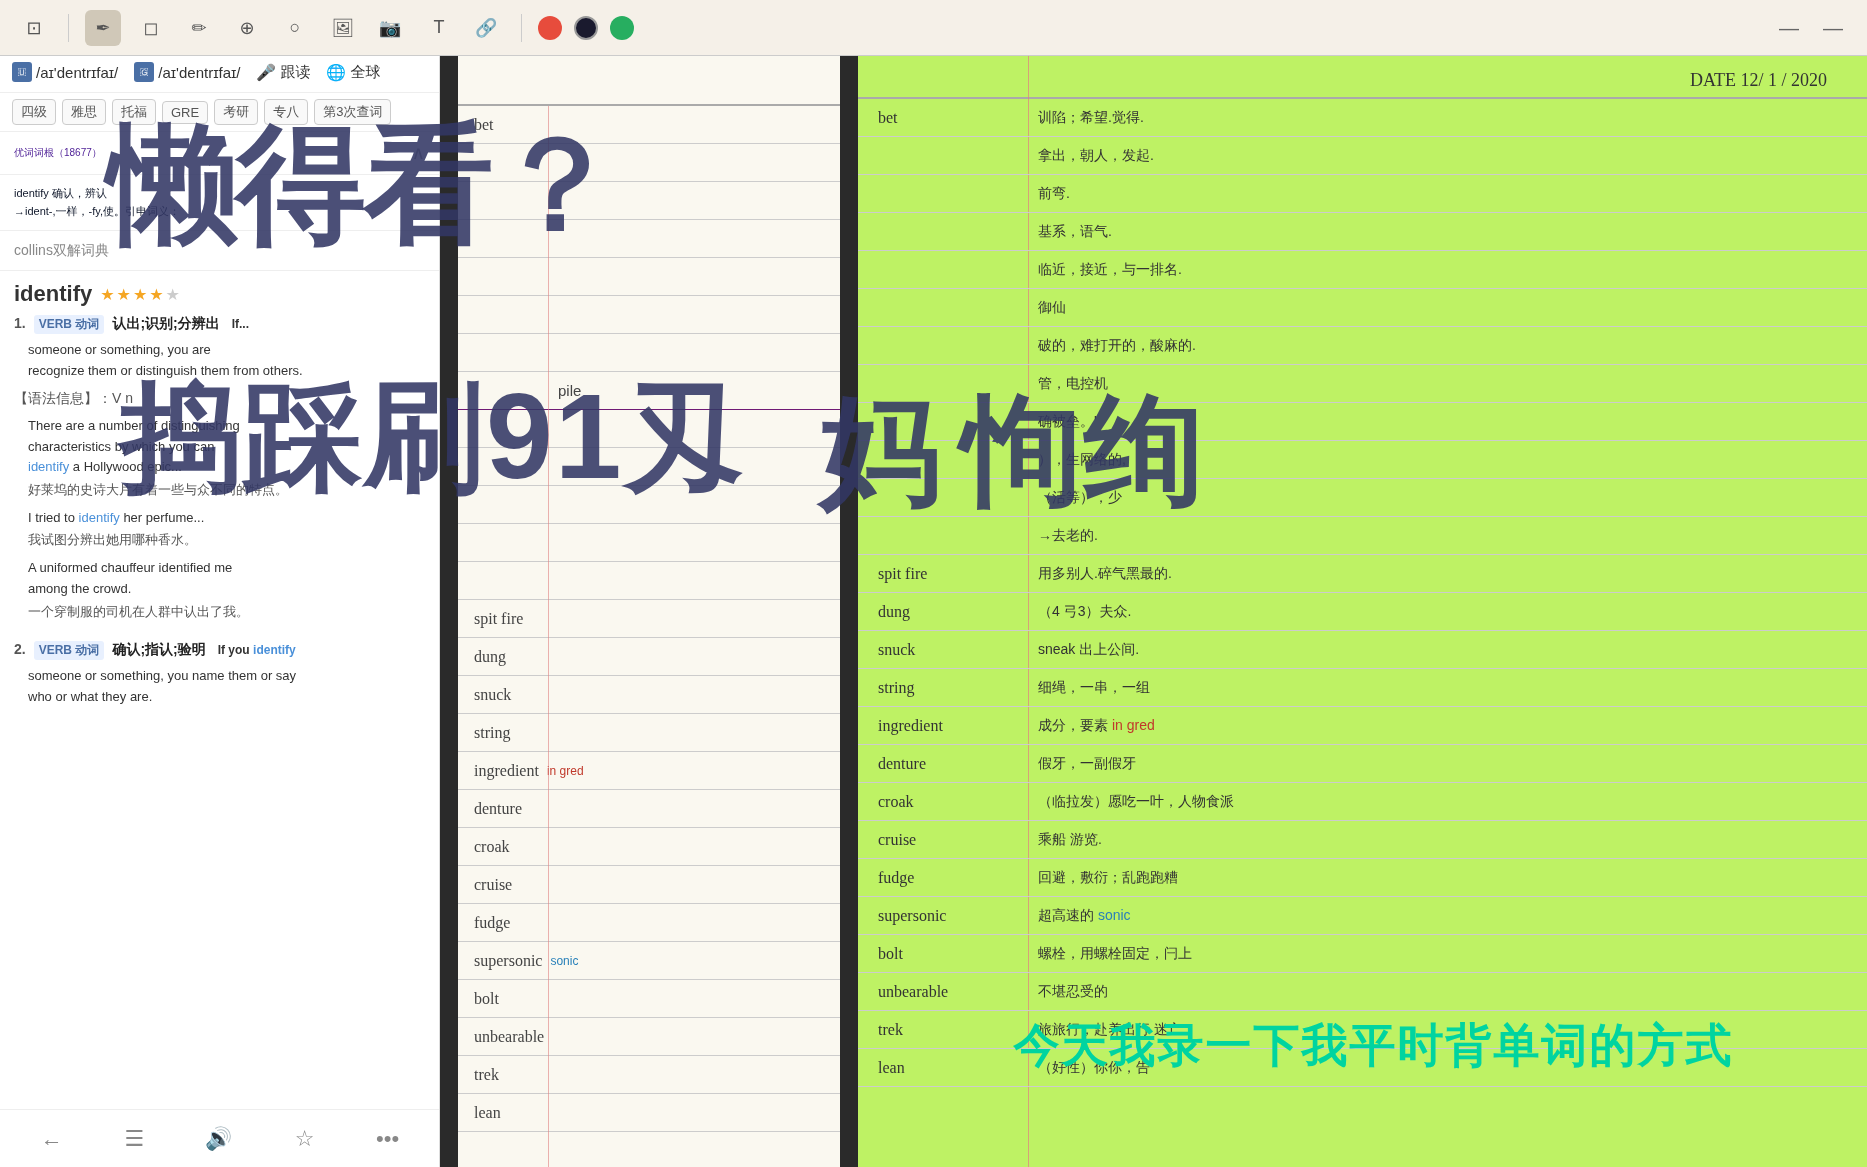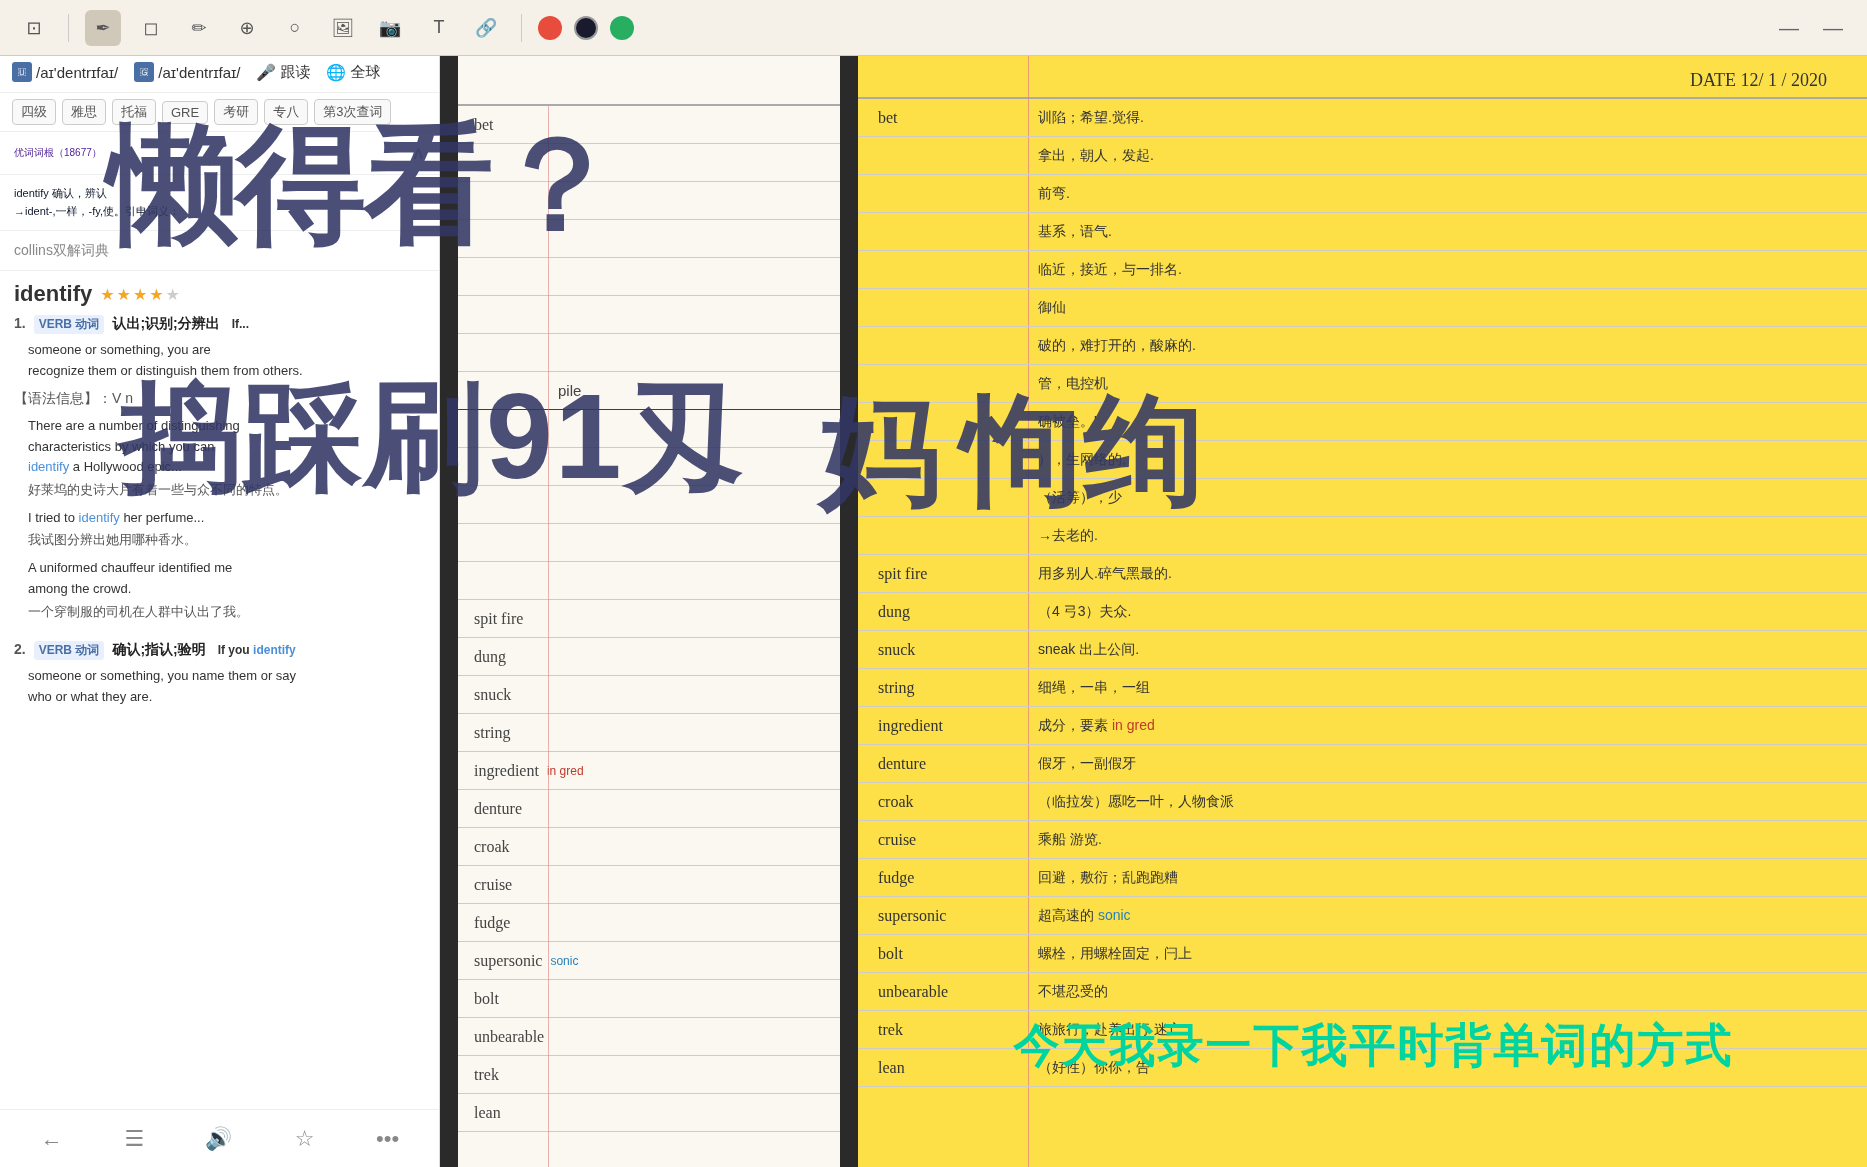--- a/index.html
+++ b/index.html
@@ -368,21 +368,21 @@
       z-index: 5;
     }
 
     
     #notebook-right {
       position: absolute;
       left: 858px;
       top: 56px;
       width: 1009px;
       height: calc(1167px - 56px);
-      background: #fde047;
+      background: #bef264;
       overflow: hidden;
     }
     #notebook-right-date {
       text-align: right;
       padding: 14px 40px 6px;
       font-size: 18px;
       font-family: serif;
       color: #333;
       border-bottom: 2px solid #aaa;
     }

